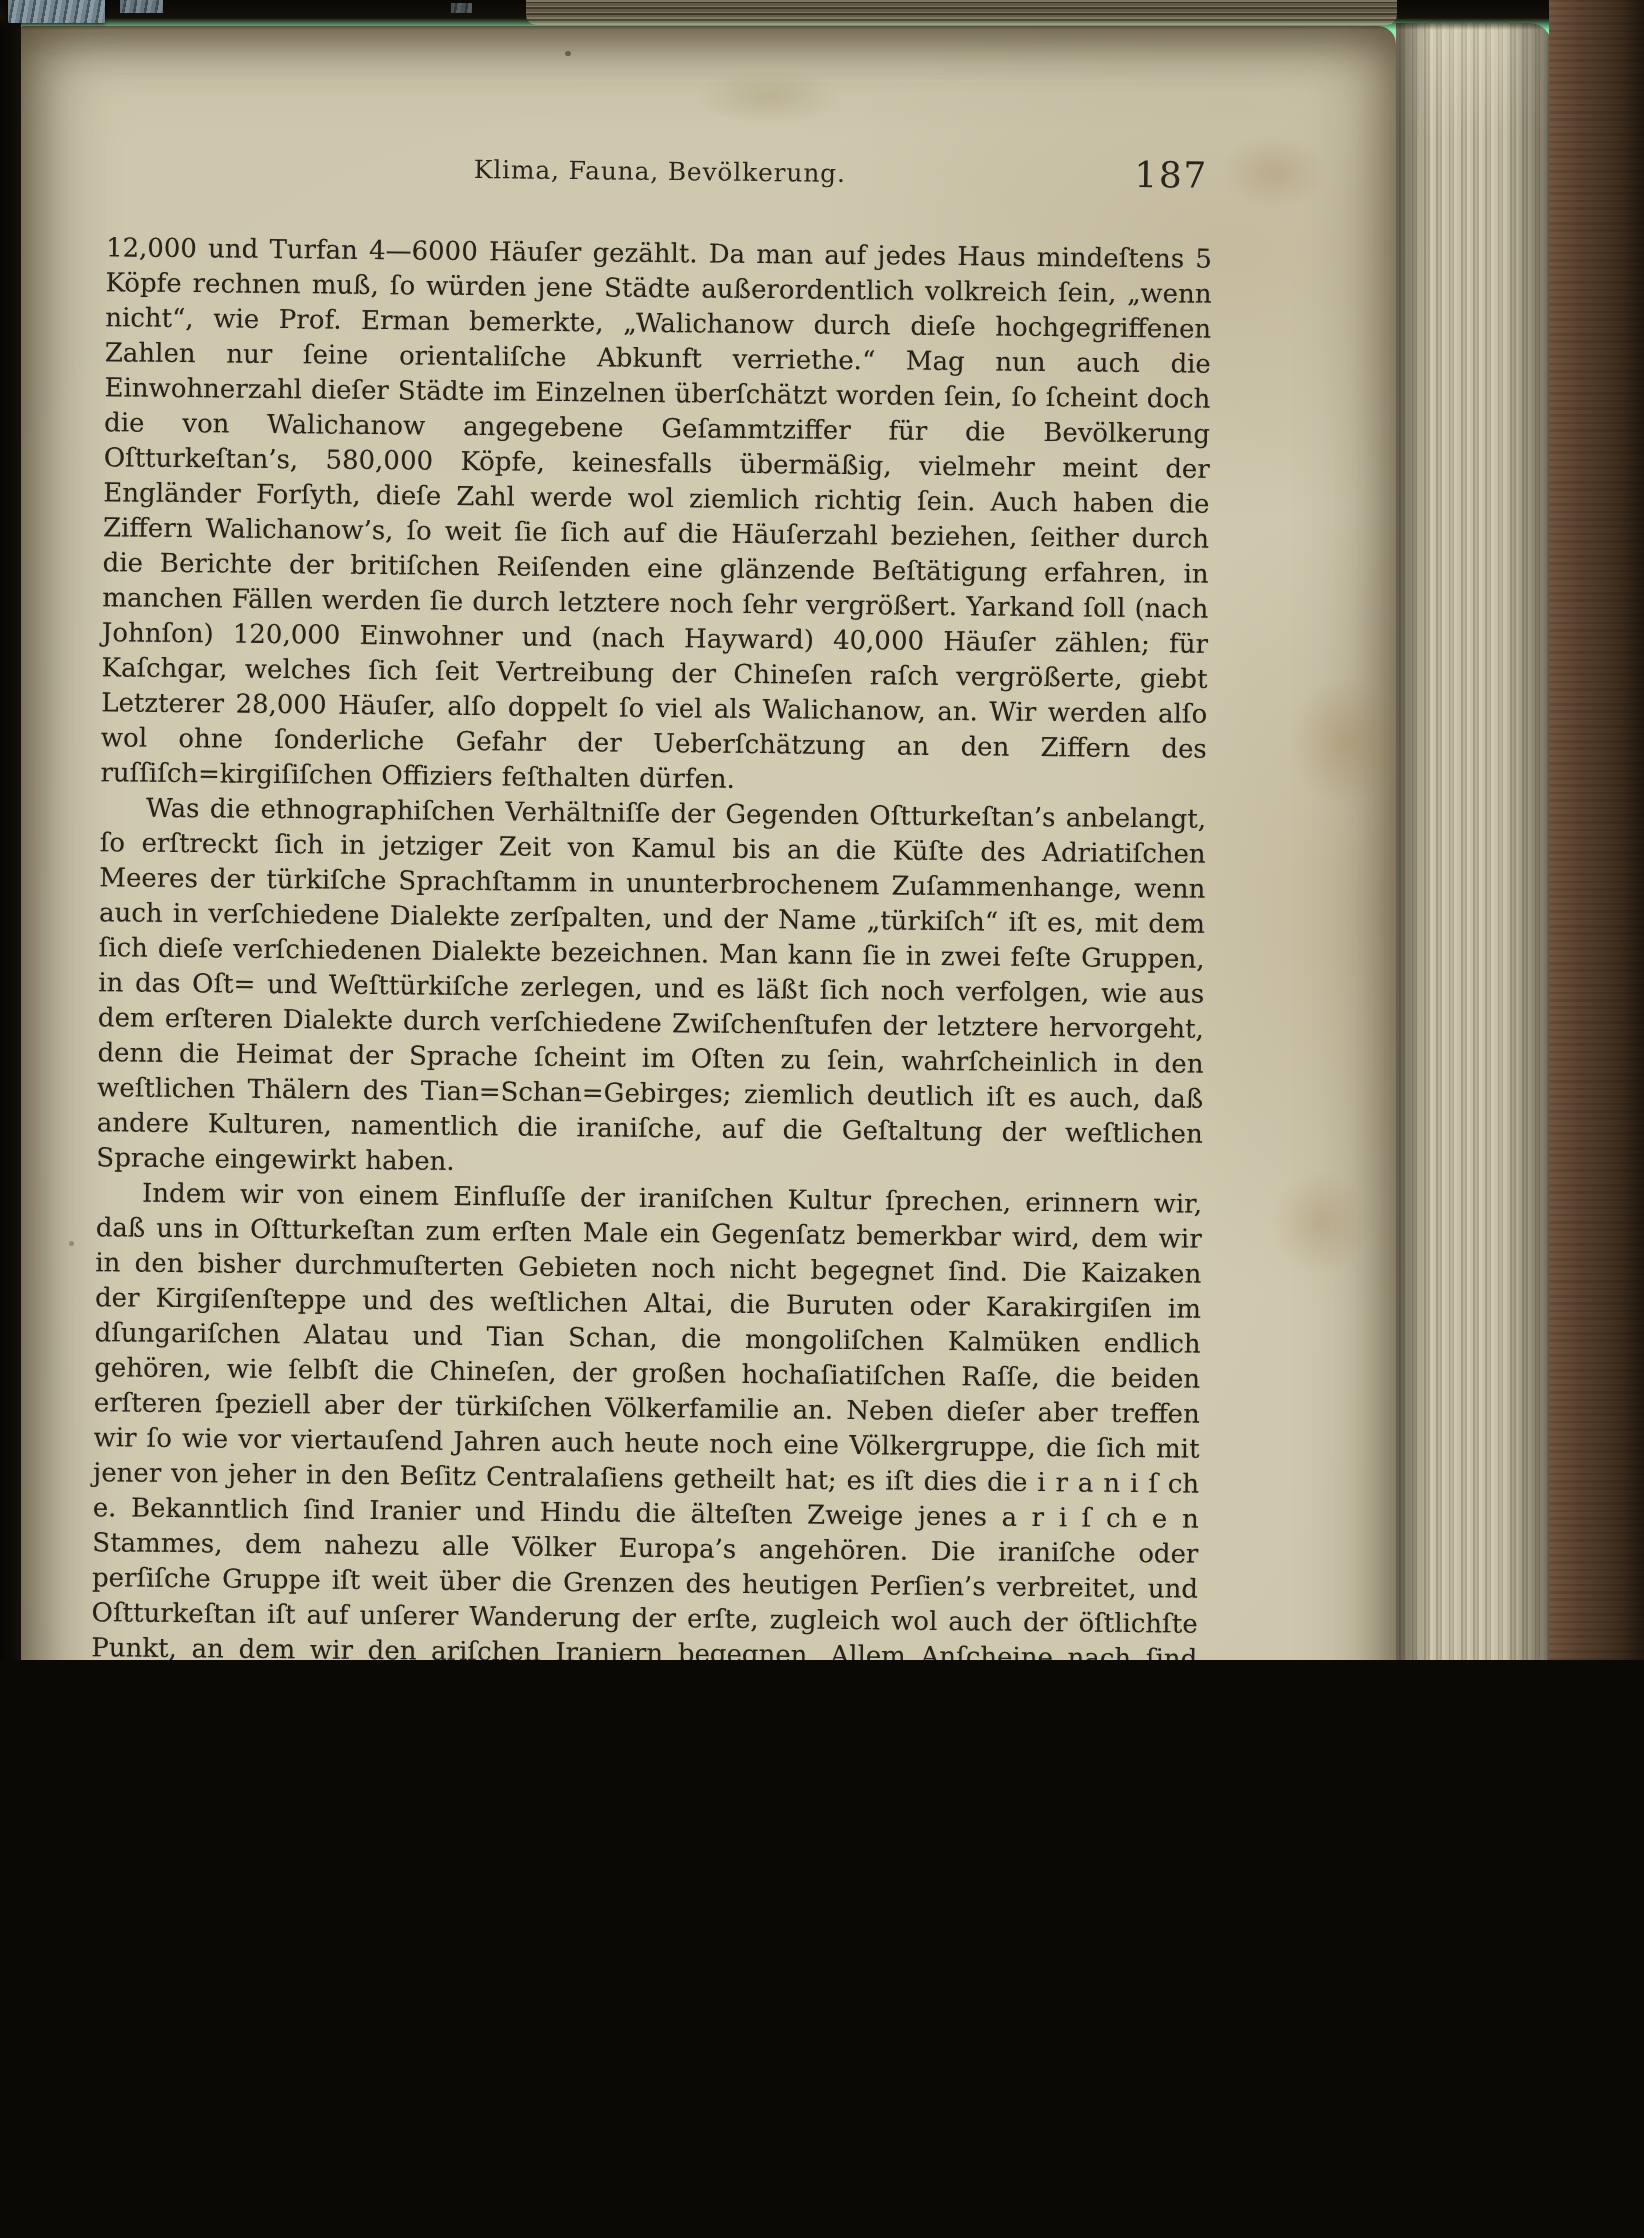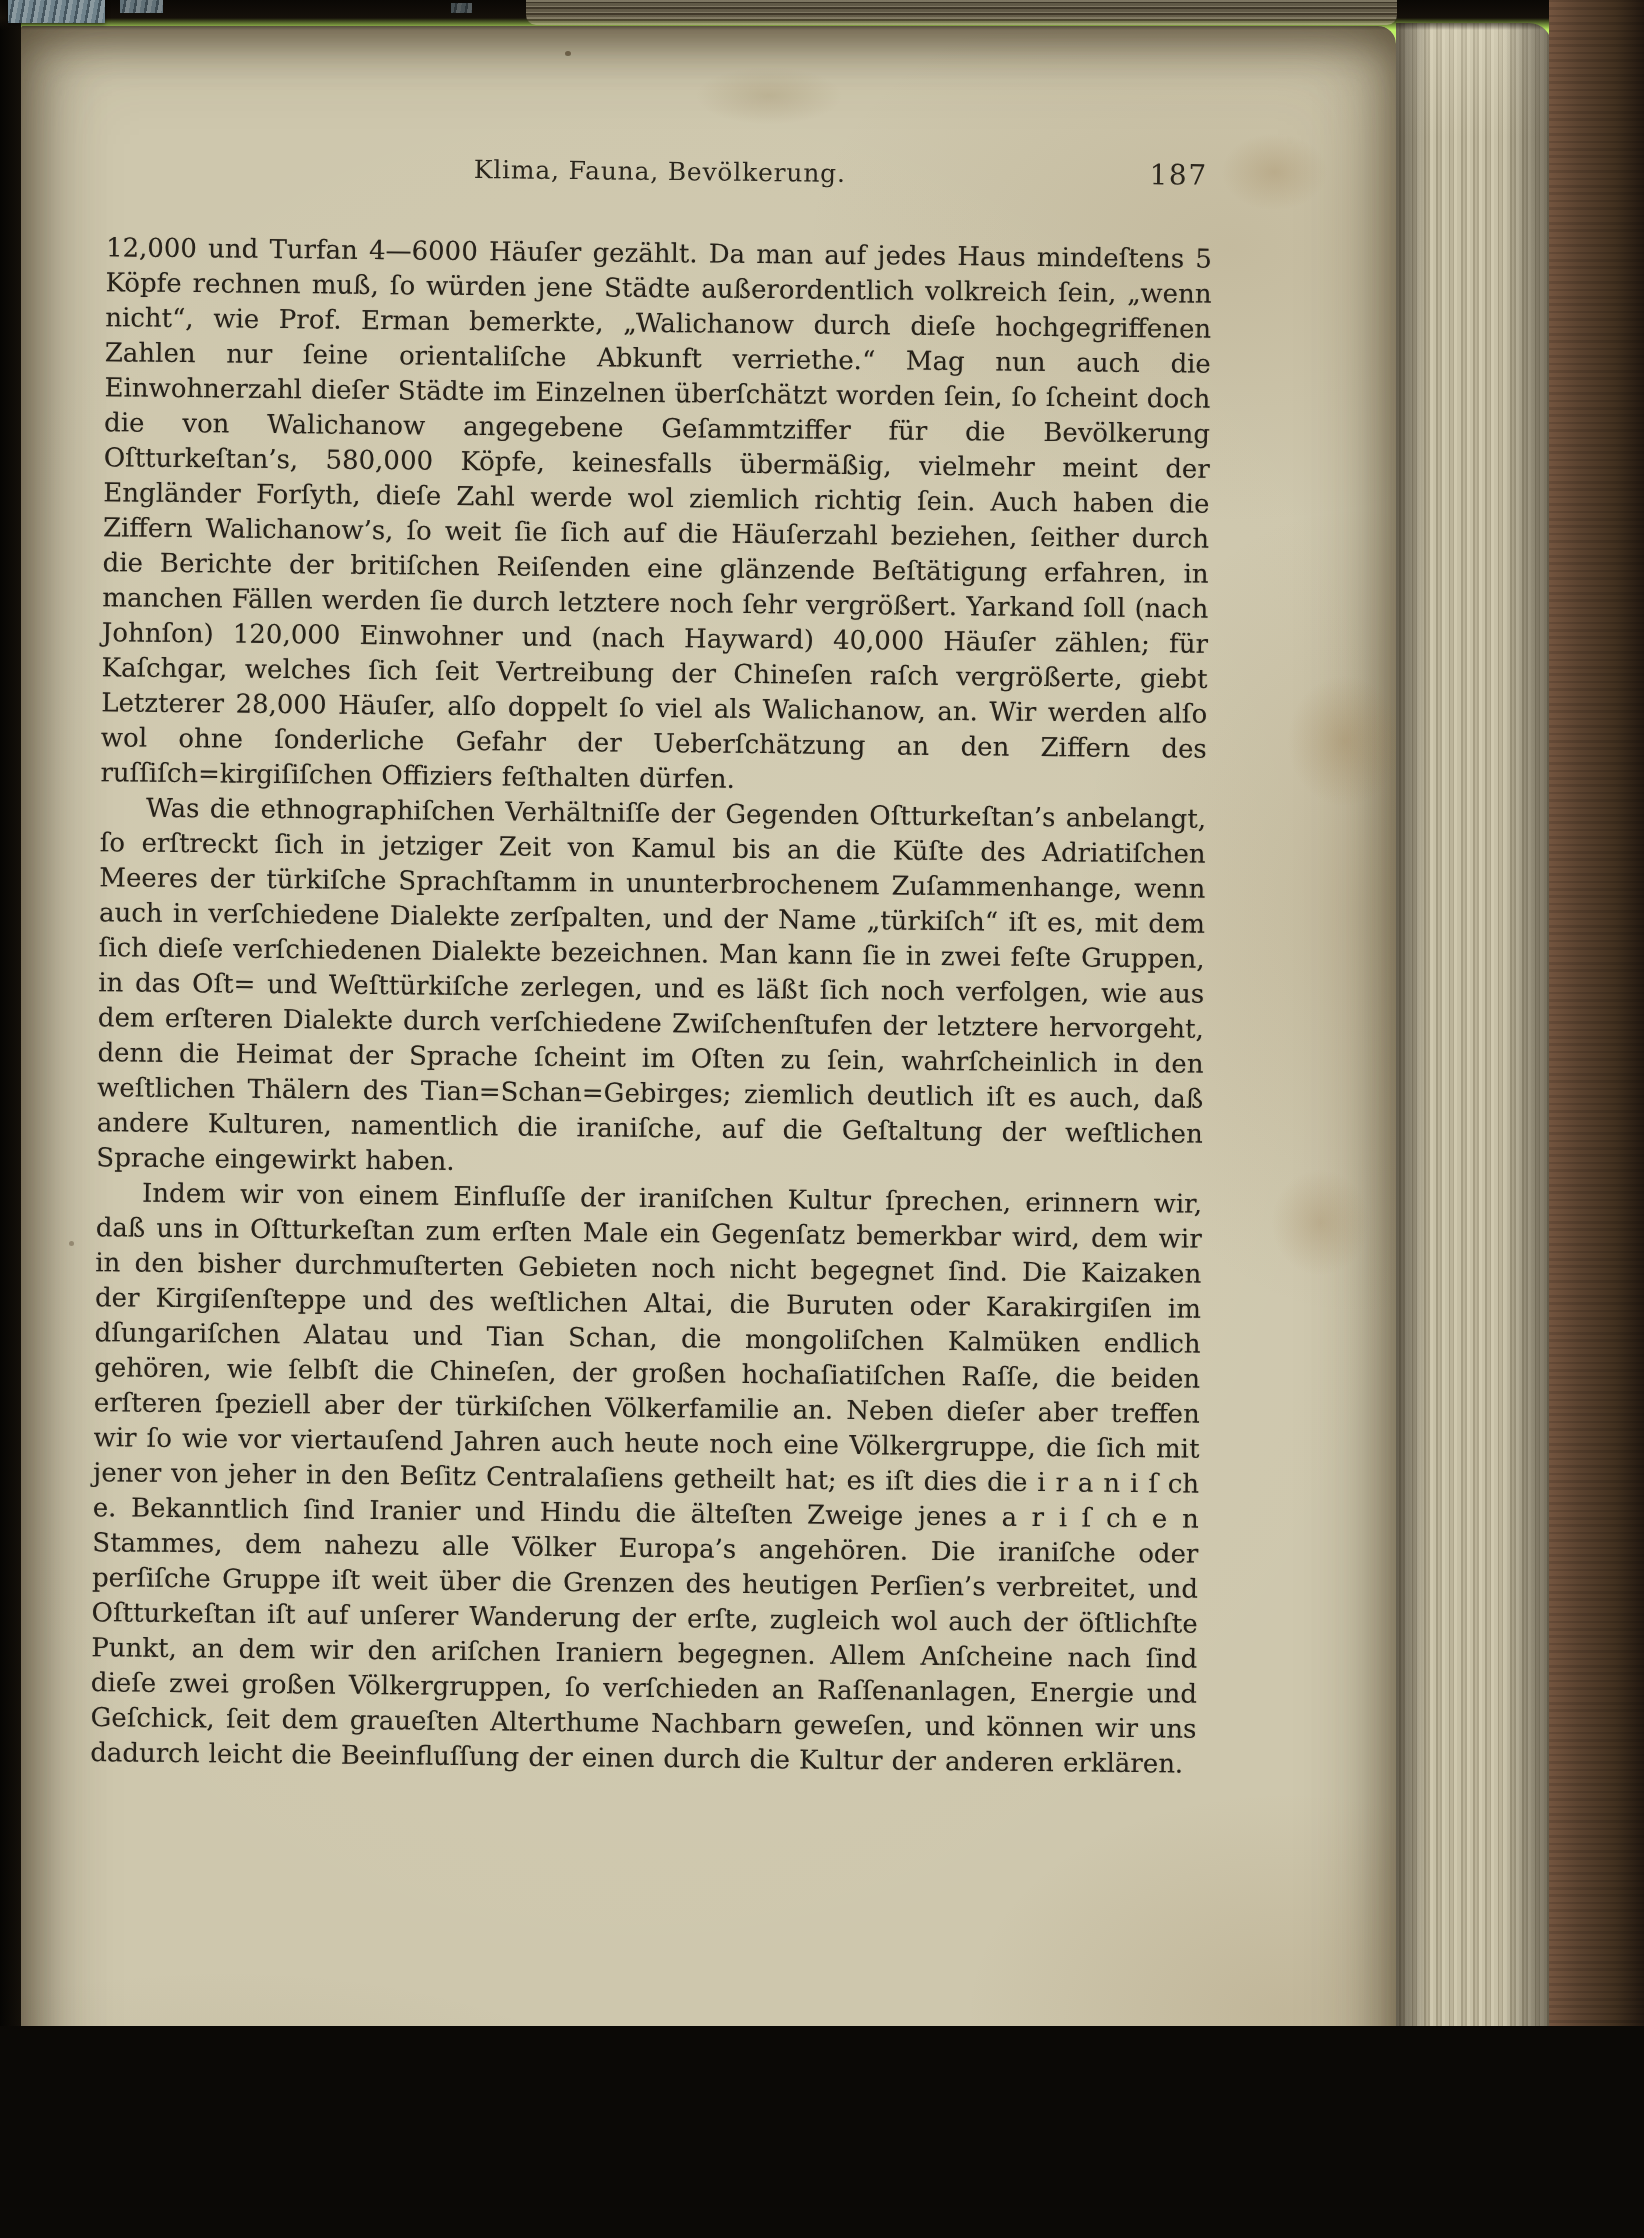--- a/index.html
+++ b/index.html
@@ -3,23 +3,23 @@
 <meta charset="utf-8">
 <style>
   html, body {
     margin: 0;
     padding: 0;
     background: #0b0906;
   }
   .scan {
     position: relative;
     width: 1644px;
-    height: 2026px;
+    height: 1660px;
     overflow: hidden;
-    background: #bef264;
+    background: #86efac;
     font-family: "DejaVu Serif", serif;
   }
 
   
   .paper {
     position: absolute;
     left: 21.4px;
     top: 26px;
     width: 1375px;
     height: 2212px;
@@ -57,21 +57,21 @@
     font-size: 25px;
     letter-spacing: 0.8px;
     height: 36px;
     margin-bottom: 46px;
     color: #2b261d;
   }
   .page-number {
     position: absolute;
     right: 5px;
     top: -1.6px;
-    font-size: 28px;
+    font-size: 36px;
     letter-spacing: 1.6px;
   }
   .para {
     margin: 0;
     word-spacing: 0.8px;
     text-shadow: 0 0 0.8px rgba(45,35,22,0.35);
   }
   .para.indent { text-indent: 46px; }
 
   

